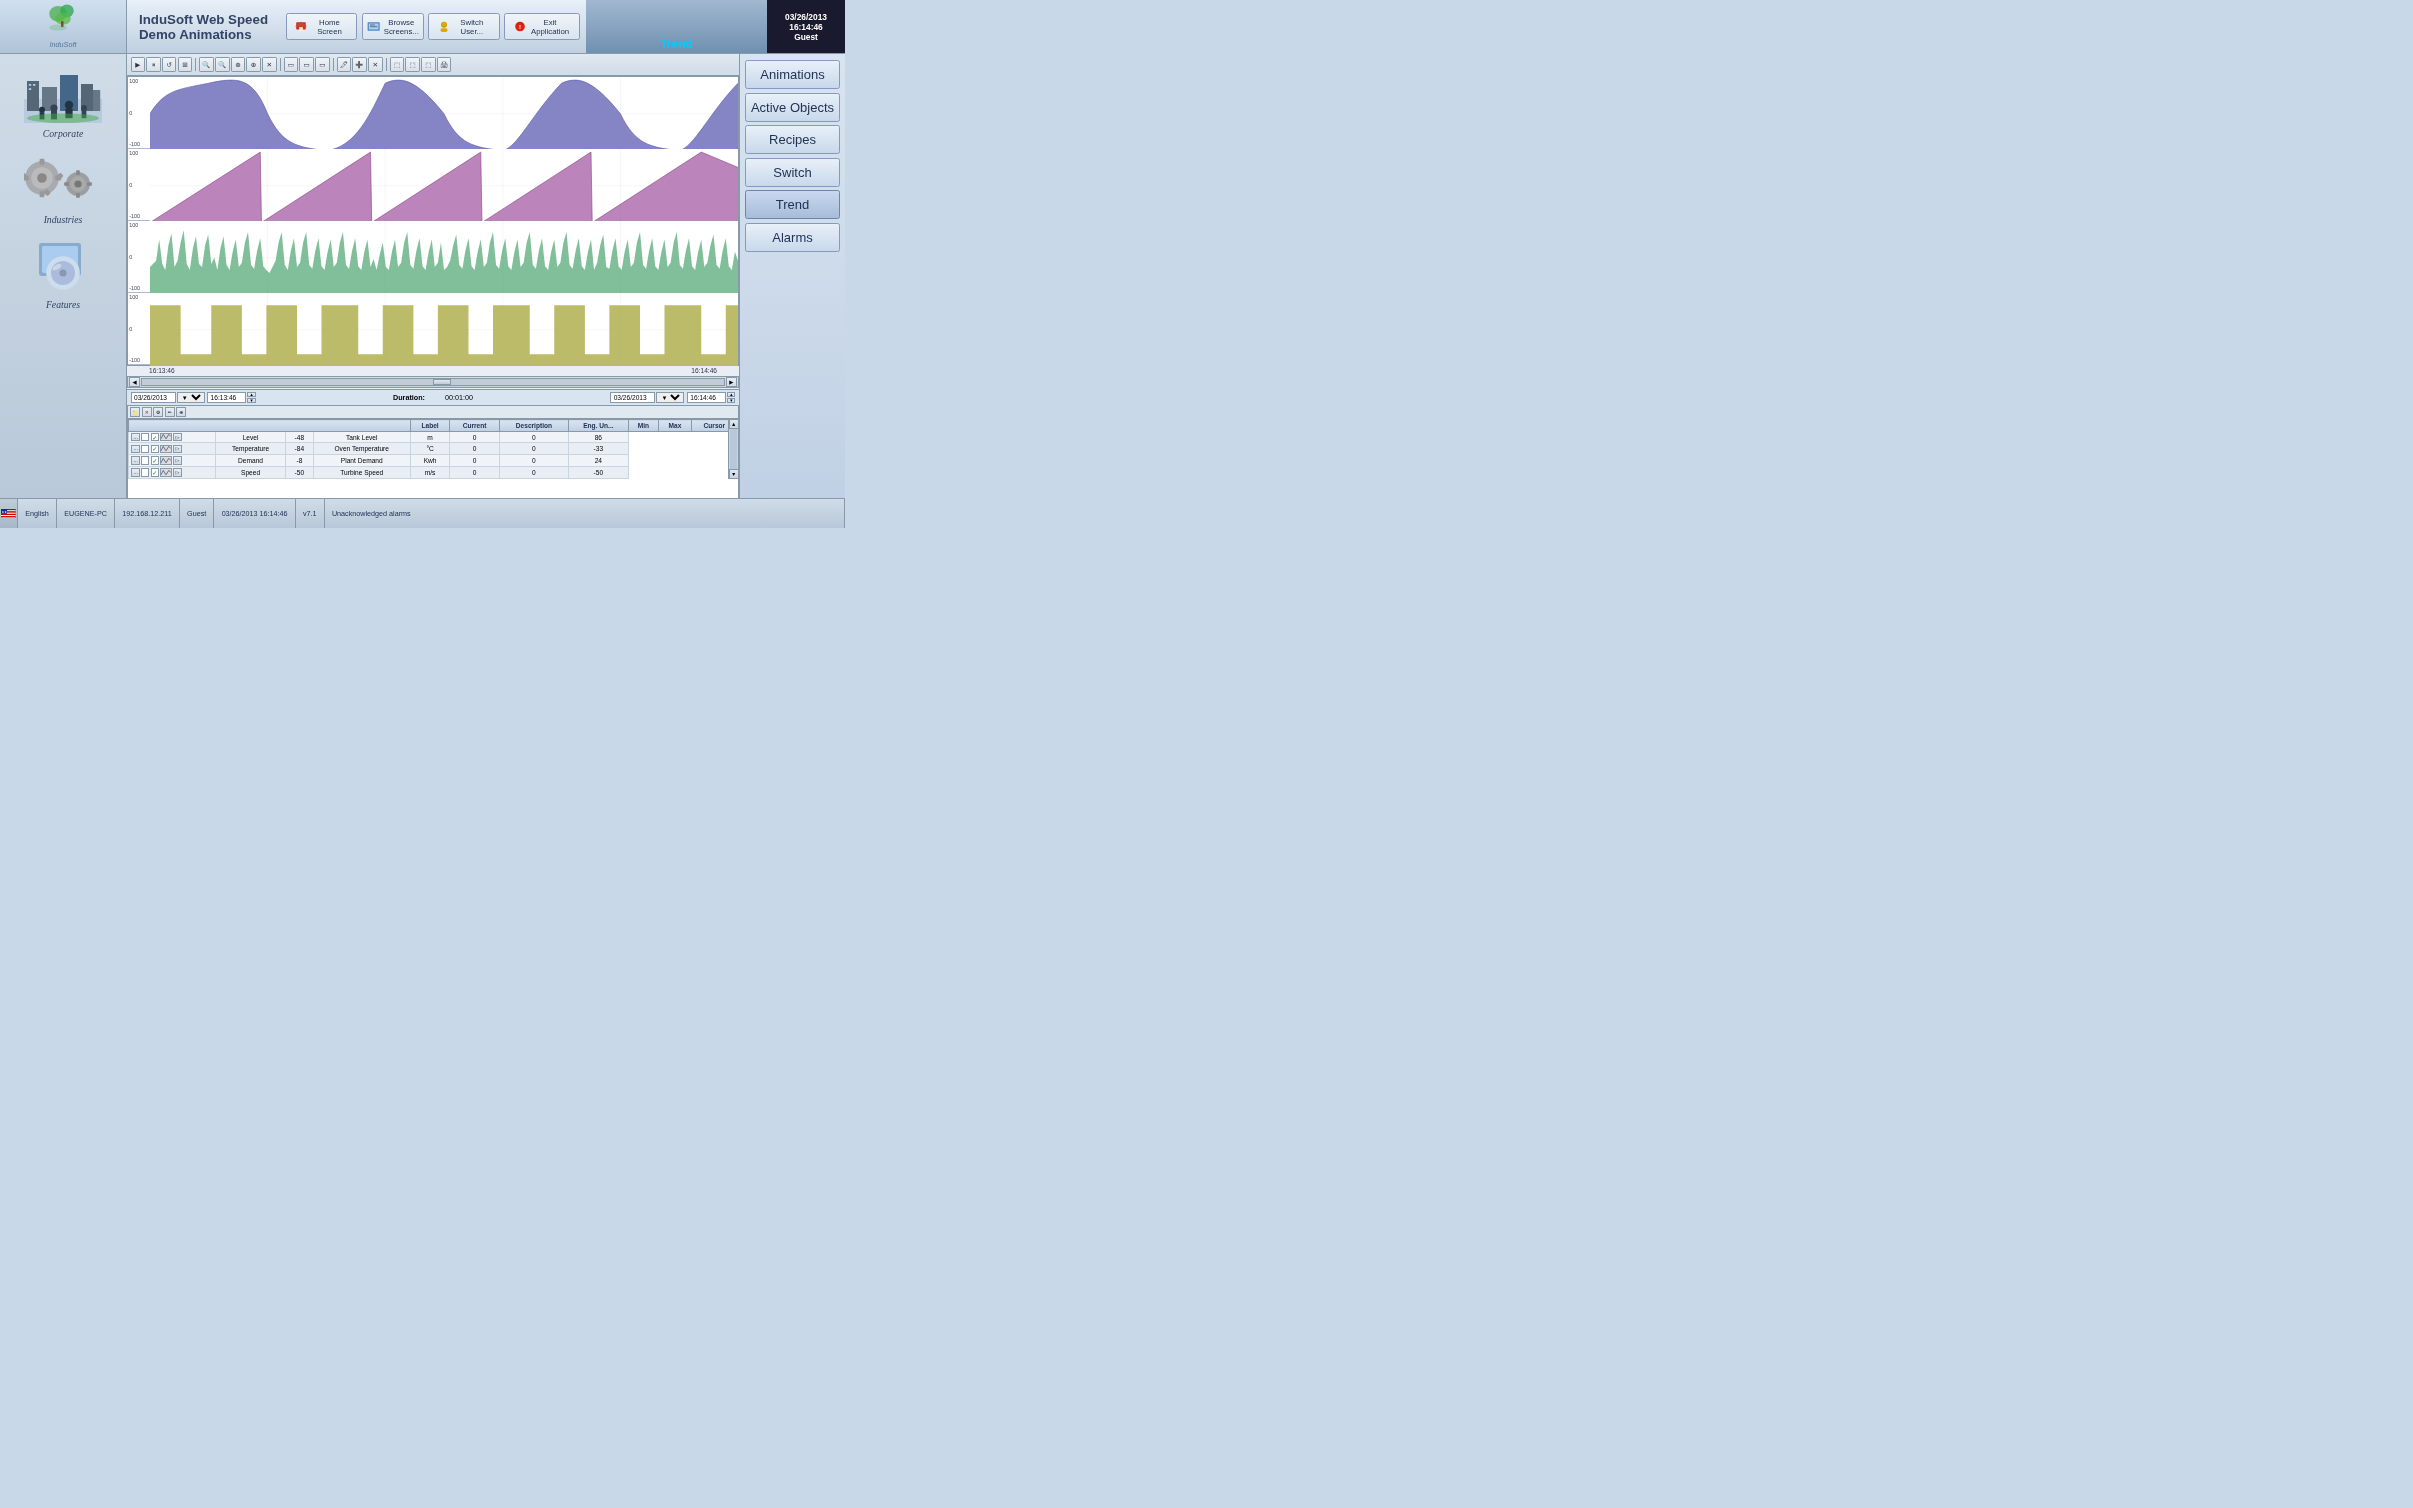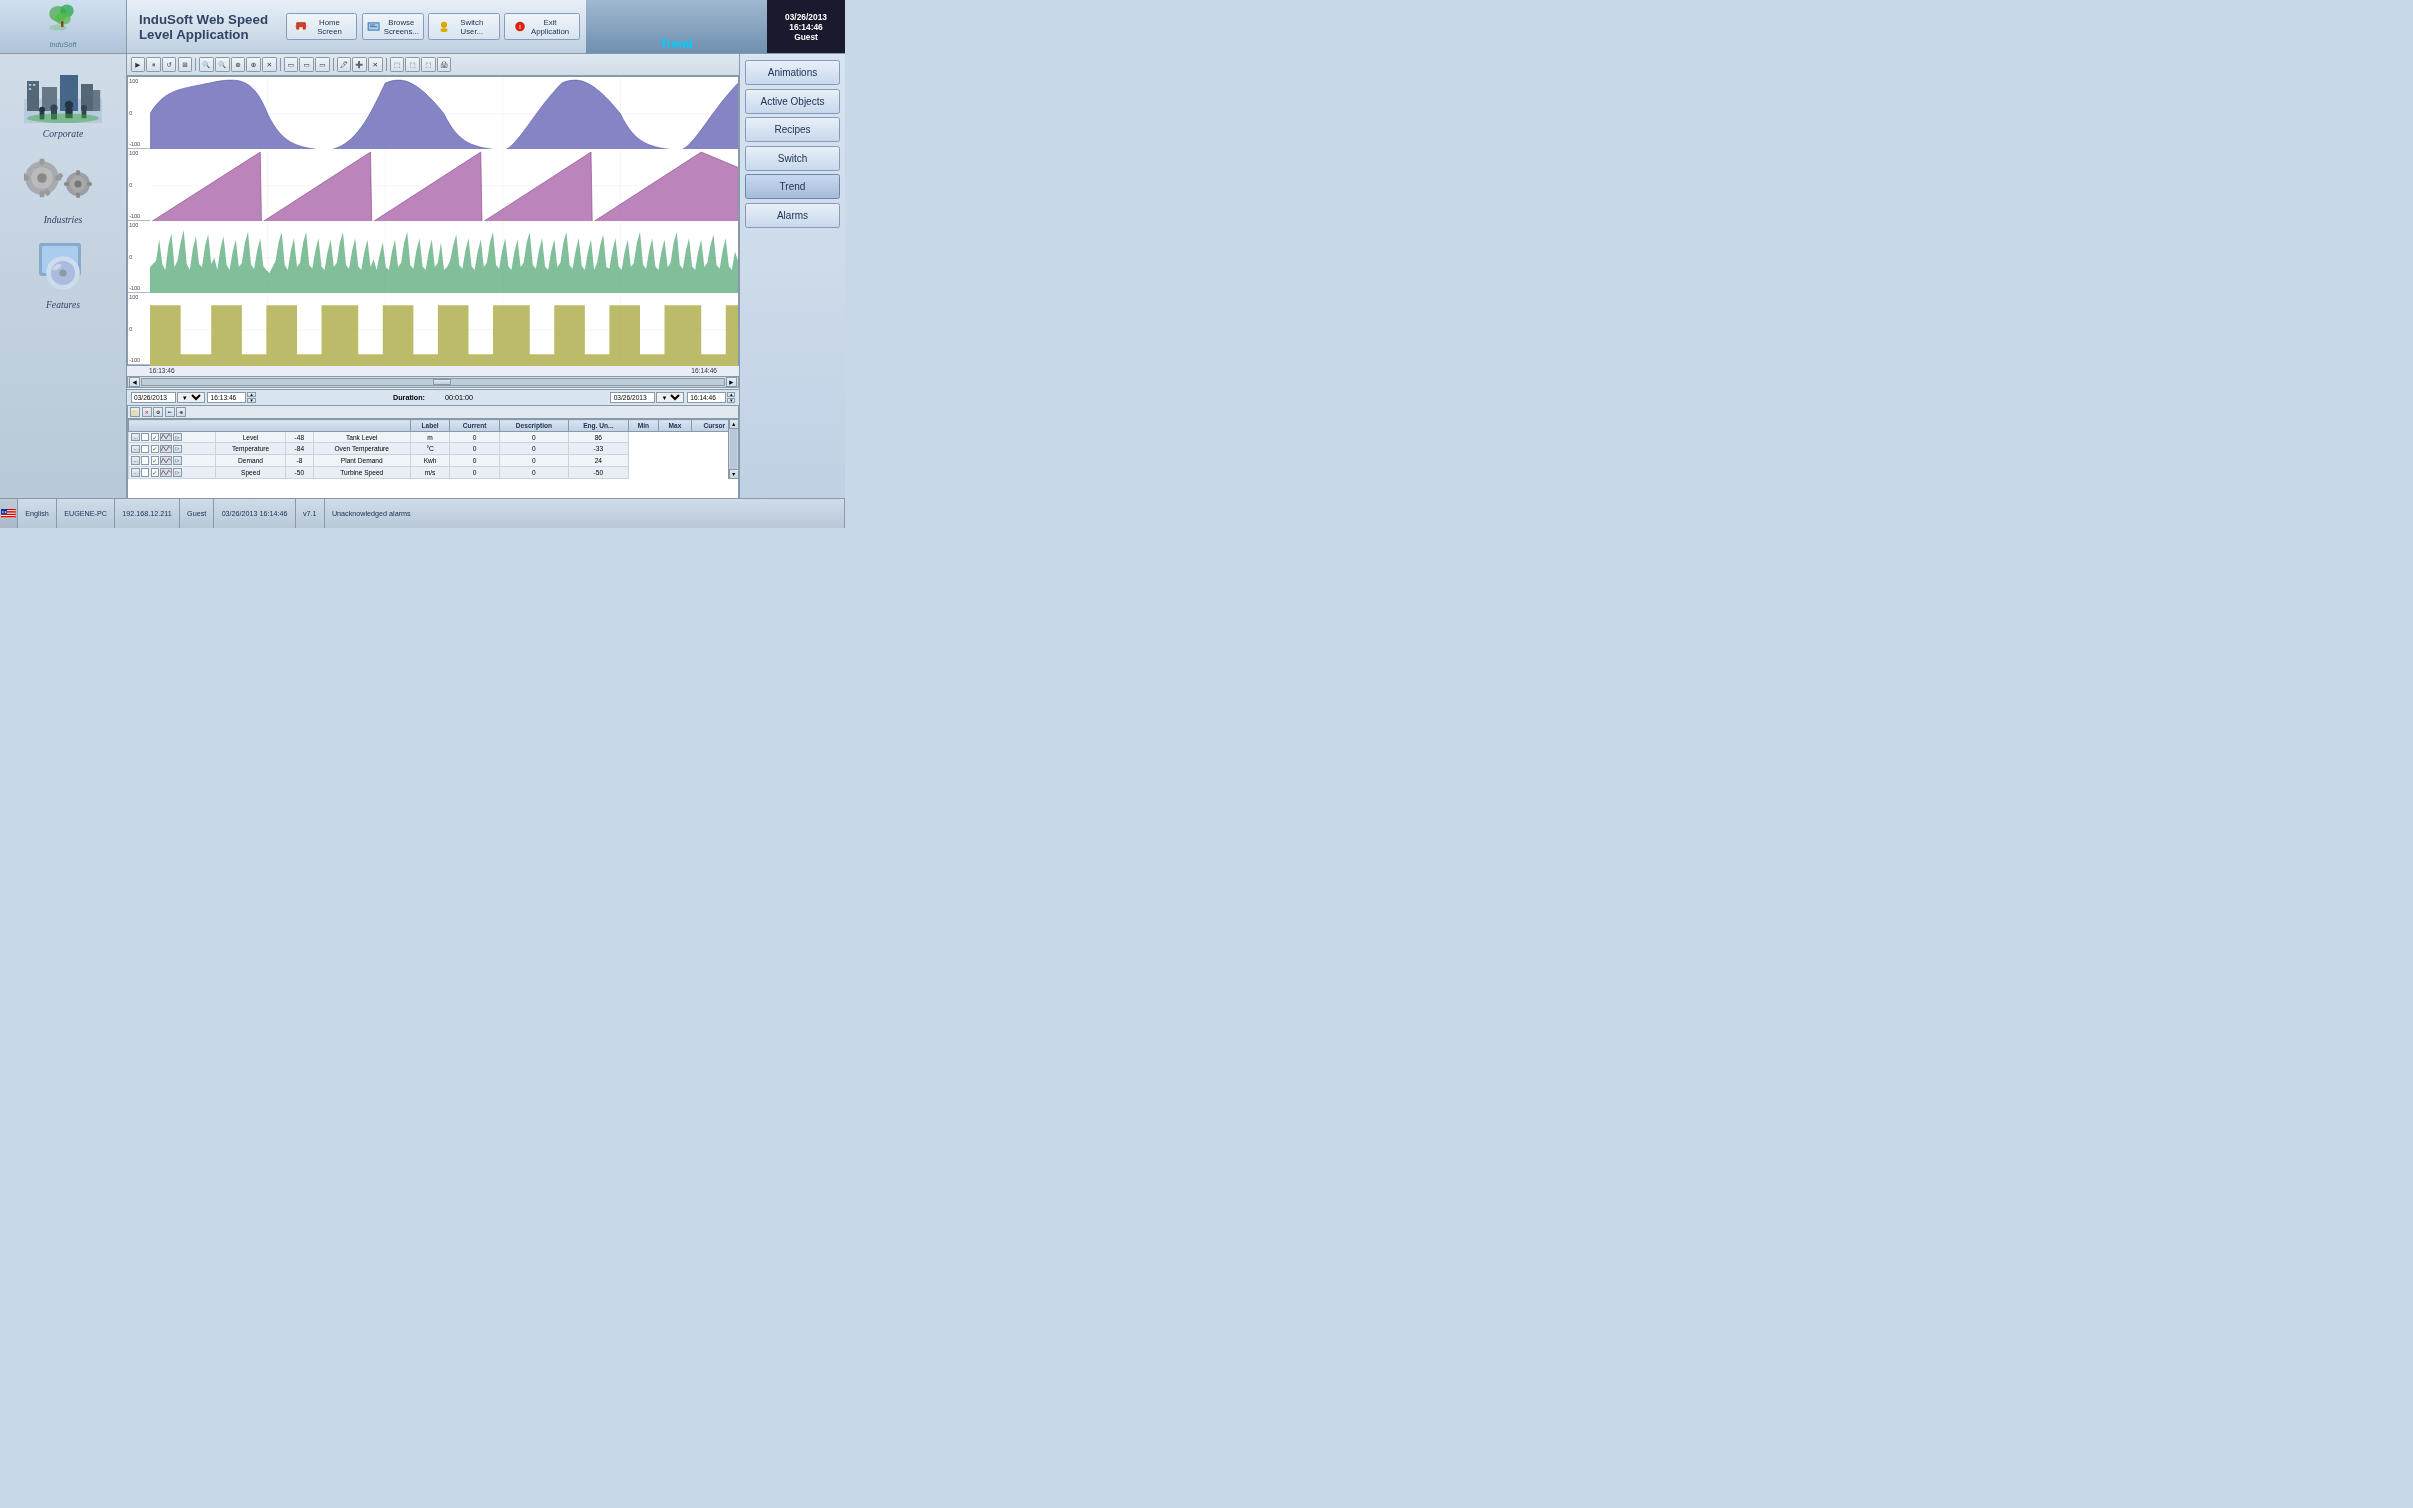--- a/index.html
+++ b/index.html
@@ -161,21 +161,21 @@
       padding: 6px 4.8px;
       border-left: 0.6px solid #889aaa;
     }
     .sidebar-nav-btn {
       background: linear-gradient(180deg, #e8f0f8 0%, #c8d8ec 100%);
       border: 0.6px solid #8899bb;
       border-radius: 2.4px;
       padding: 6px 4.8px;
       text-align: center;
       cursor: pointer;
-      font-size: 10px;
+      font-size: 13px;
       color: #223355;
     }
     .sidebar-nav-btn.active {
       background: linear-gradient(180deg, #c8d8f0 0%, #a8bcd8 100%);
       border-color: #6688aa;
     }
 
     
     #main-content {
       position: absolute;
@@ -467,21 +467,21 @@
       <ellipse cx="38" cy="14" rx="14" ry="13" fill="#33aa55" opacity="0.8"></ellipse>
       <ellipse cx="30" cy="30" rx="16" ry="12" fill="#55bb44" opacity="0.75"></ellipse>
       <rect x="26" y="35" width="5" height="12" fill="#884422"></rect>
 
       <ellipse cx="20" cy="48" rx="18" ry="6" fill="#44aa44" opacity="0.25"></ellipse>
     </svg>
     <span id="logo-text">InduSoft</span>
   </div>
   <div id="app-title">
     <span id="app-title-line1">InduSoft Web Speed</span>
-    <span id="app-title-line2">Level Application</span>
+    <span id="app-title-line2">Demo Animations</span>
   </div>
   <div id="nav-buttons">
     <button class="nav-btn">
       <span class="nav-btn-icon">
         <svg width="12" height="11" viewBox="0 0 20 18">
           <rect x="2" y="2" width="16" height="12" fill="#cc3322" rx="1"></rect>
           <polygon points="0,9 10,1 20,9" fill="#cc4433"></polygon>
           <rect x="7" y="10" width="6" height="7" fill="#ffeecc"></rect>
         </svg>
       </span>

